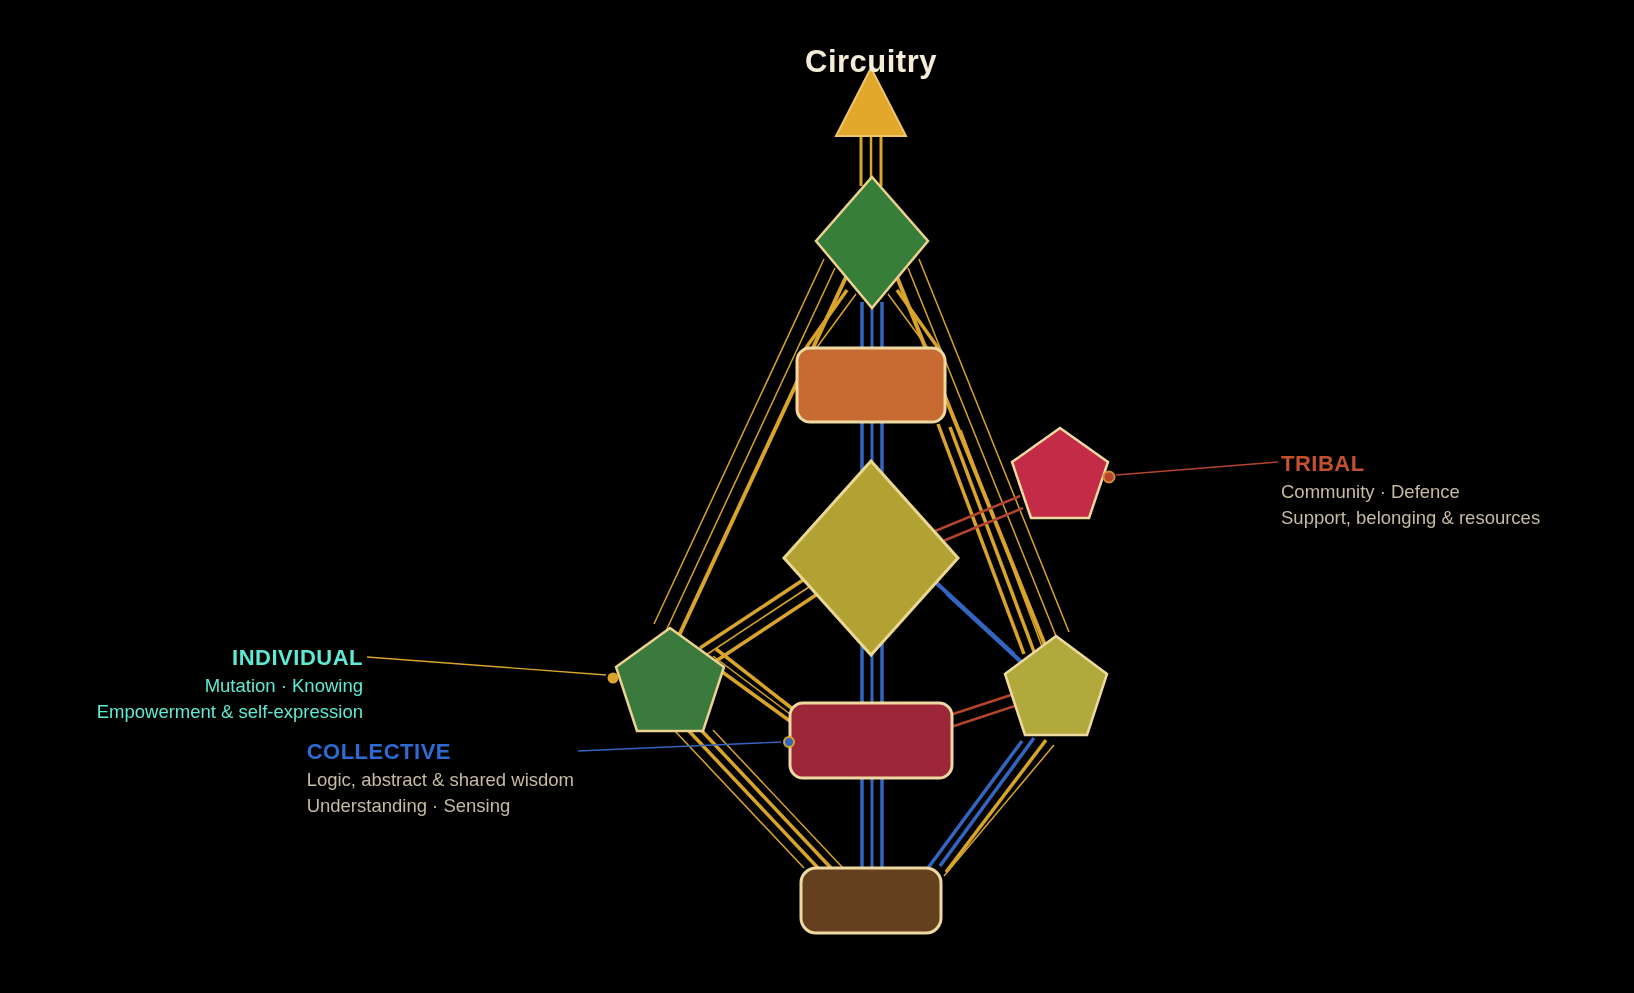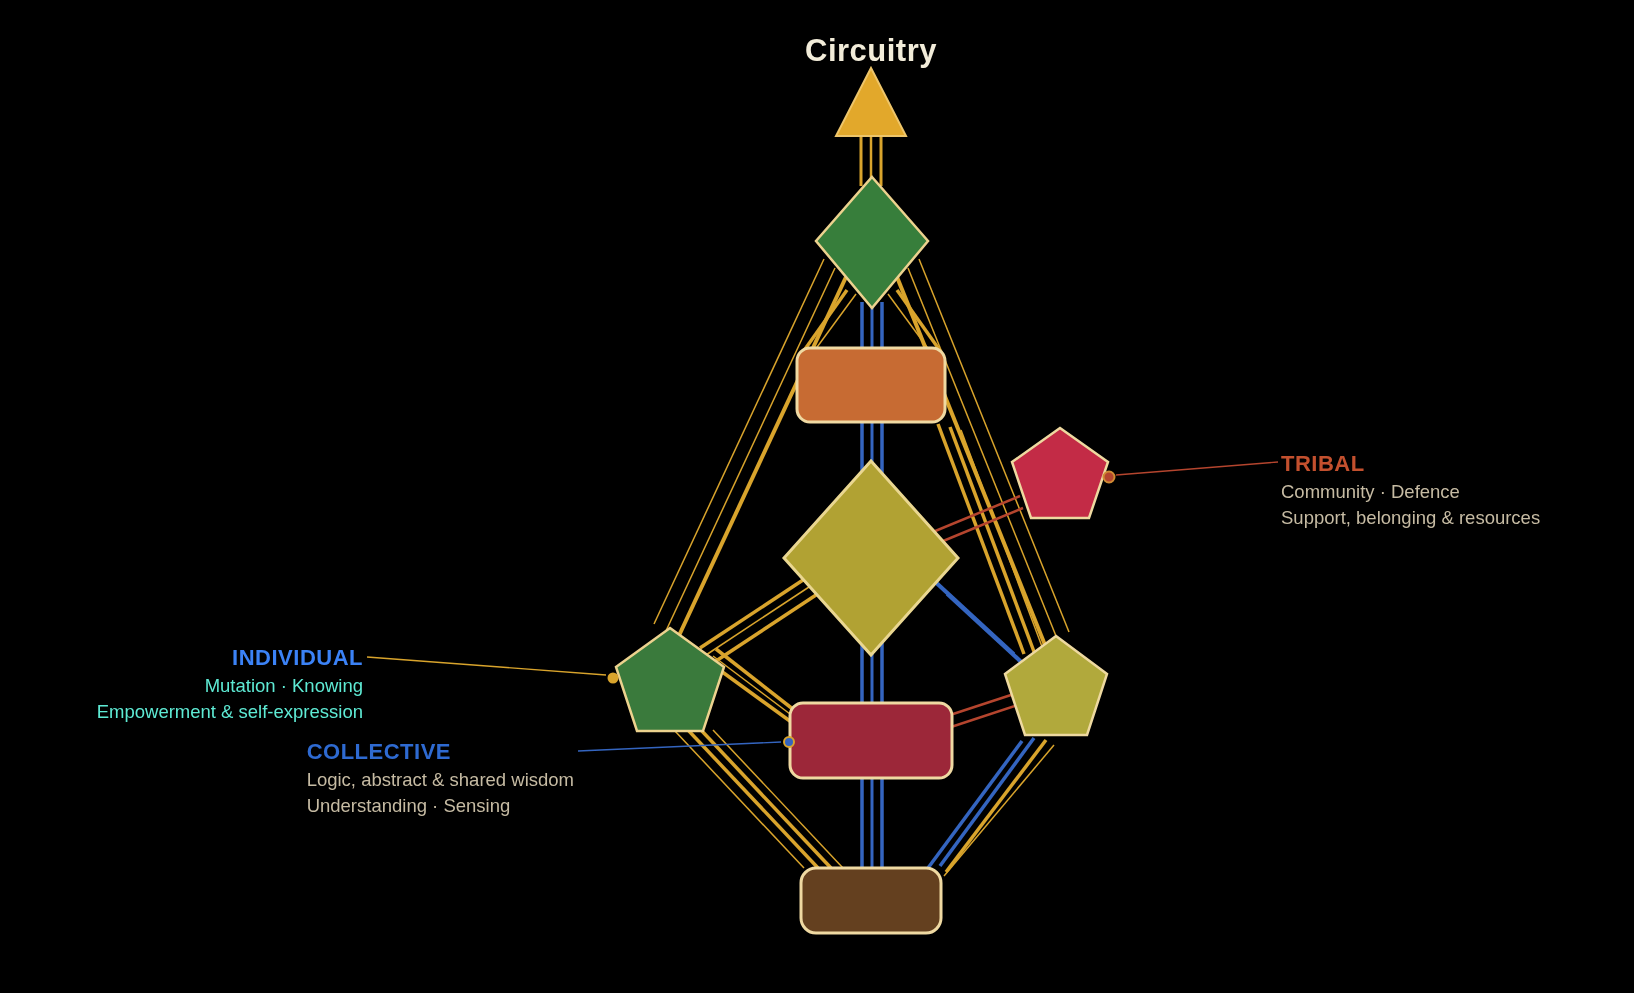--- a/index.html
+++ b/index.html
@@ -1,19 +1,19 @@
 <!DOCTYPE html>
 <html><head>
 <meta charset="utf-8">
 <style>
   html,body{margin:0;padding:0;background:#000;}
   .stage{position:relative;width:1634px;height:993px;background:#000;overflow:hidden;
          font-family:"Liberation Sans",sans-serif;}
   .stage svg{position:absolute;left:0;top:0;}
-  .diagram-title{position:absolute;left:871px;top:33px;transform:translateX(-50%);
+  .diagram-title{position:absolute;left:871px;top:44px;transform:translateX(-50%);
     font-size:31px;font-weight:bold;letter-spacing:.5px;white-space:nowrap;}
   .label-block{position:absolute;white-space:nowrap;}
   .label-block .heading{font-size:22px;font-weight:bold;letter-spacing:.5px;line-height:30px;}
   .label-block .subs{font-size:18.5px;line-height:25.5px;}
   .lb-tribal{left:1281px;top:449px;text-align:left;}
   .lb-individual{right:1271px;top:643px;text-align:right;}
   .lb-collective{right:1060px;top:737px;text-align:left;}
 </style>
 </head>
 <body>
@@ -81,21 +81,21 @@
 
   <div class="label-block lb-tribal">
     <div class="heading" style="color: rgb(195, 80, 46);">TRIBAL</div>
     <div class="subs" style="color: rgb(198, 187, 163);">
       <div>Community · Defence</div>
       <div>Support, belonging &amp; resources</div>
     </div>
   </div>
 
   <div class="label-block lb-individual">
-    <div class="heading" style="color: #3b82f6;">INDIVIDUAL</div>
+    <div class="heading" style="color: #5eead4;">INDIVIDUAL</div>
     <div class="subs" style="color: #5eead4;">
       <div>Mutation · Knowing</div>
       <div>Empowerment &amp; self-expression</div>
     </div>
   </div>
 
   <div class="label-block lb-collective">
     <div class="heading" style="color: rgb(46, 106, 209);">COLLECTIVE</div>
     <div class="subs" style="color: rgb(198, 187, 163);">
       <div>Logic, abstract &amp; shared wisdom</div>

